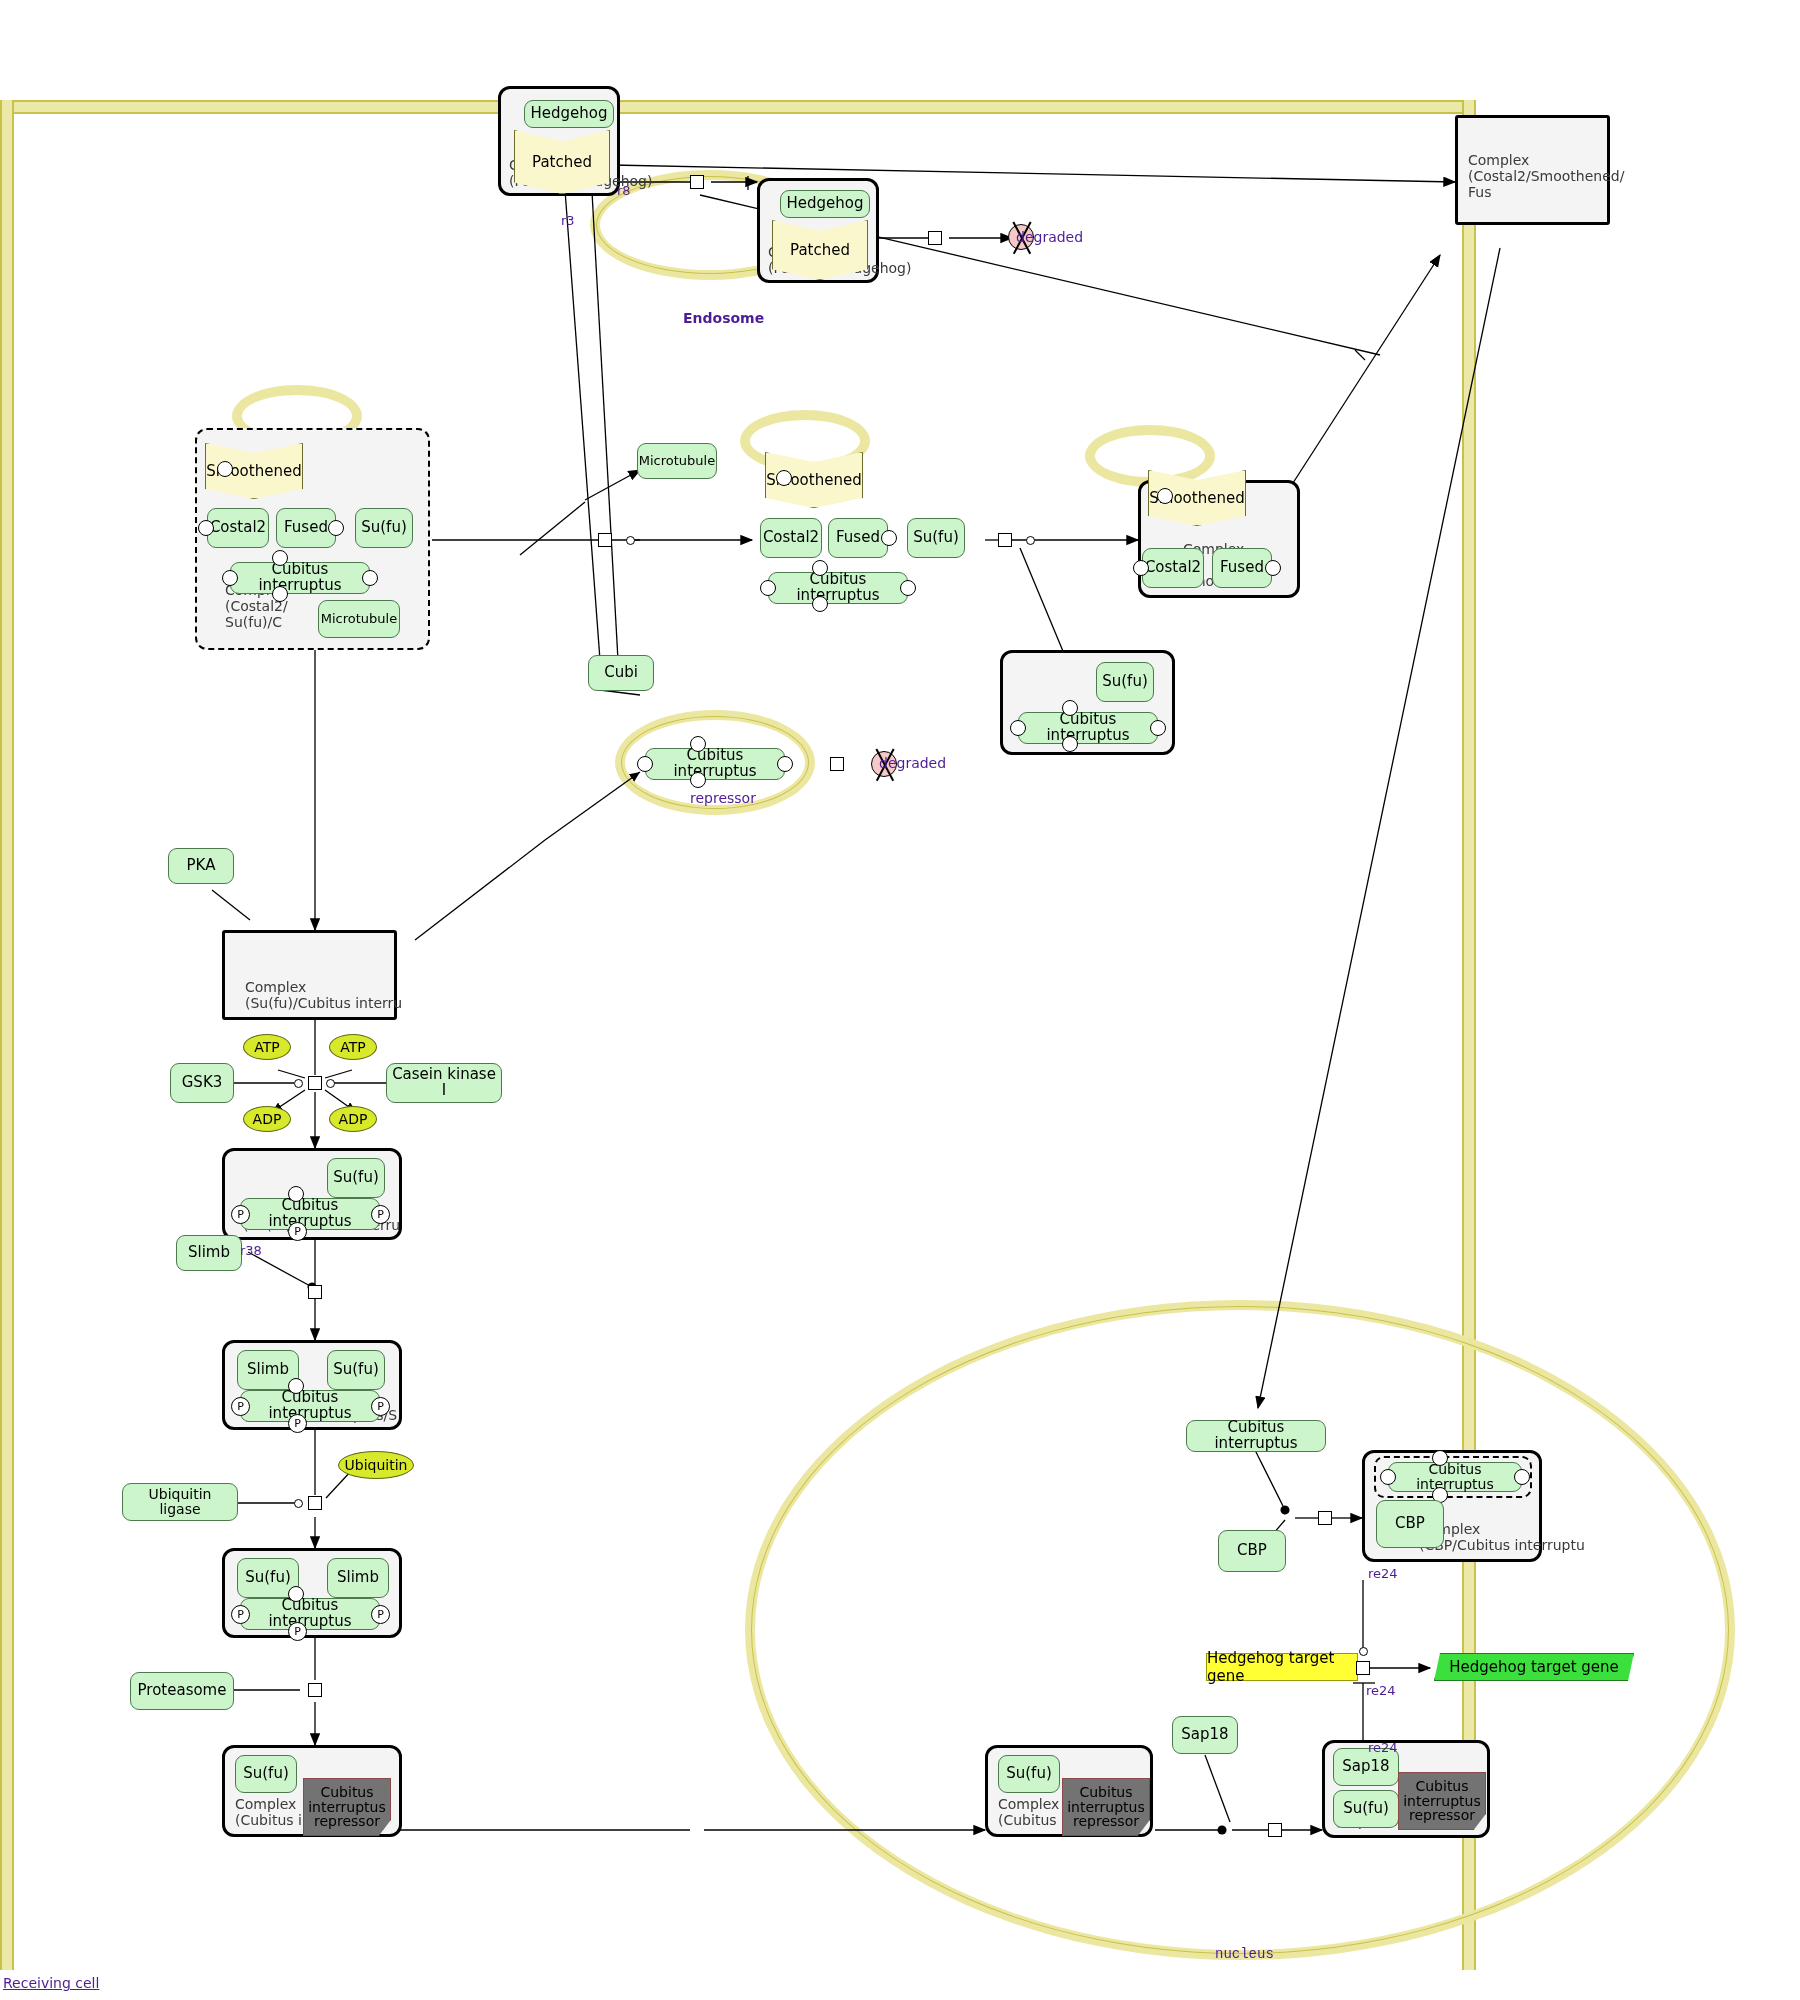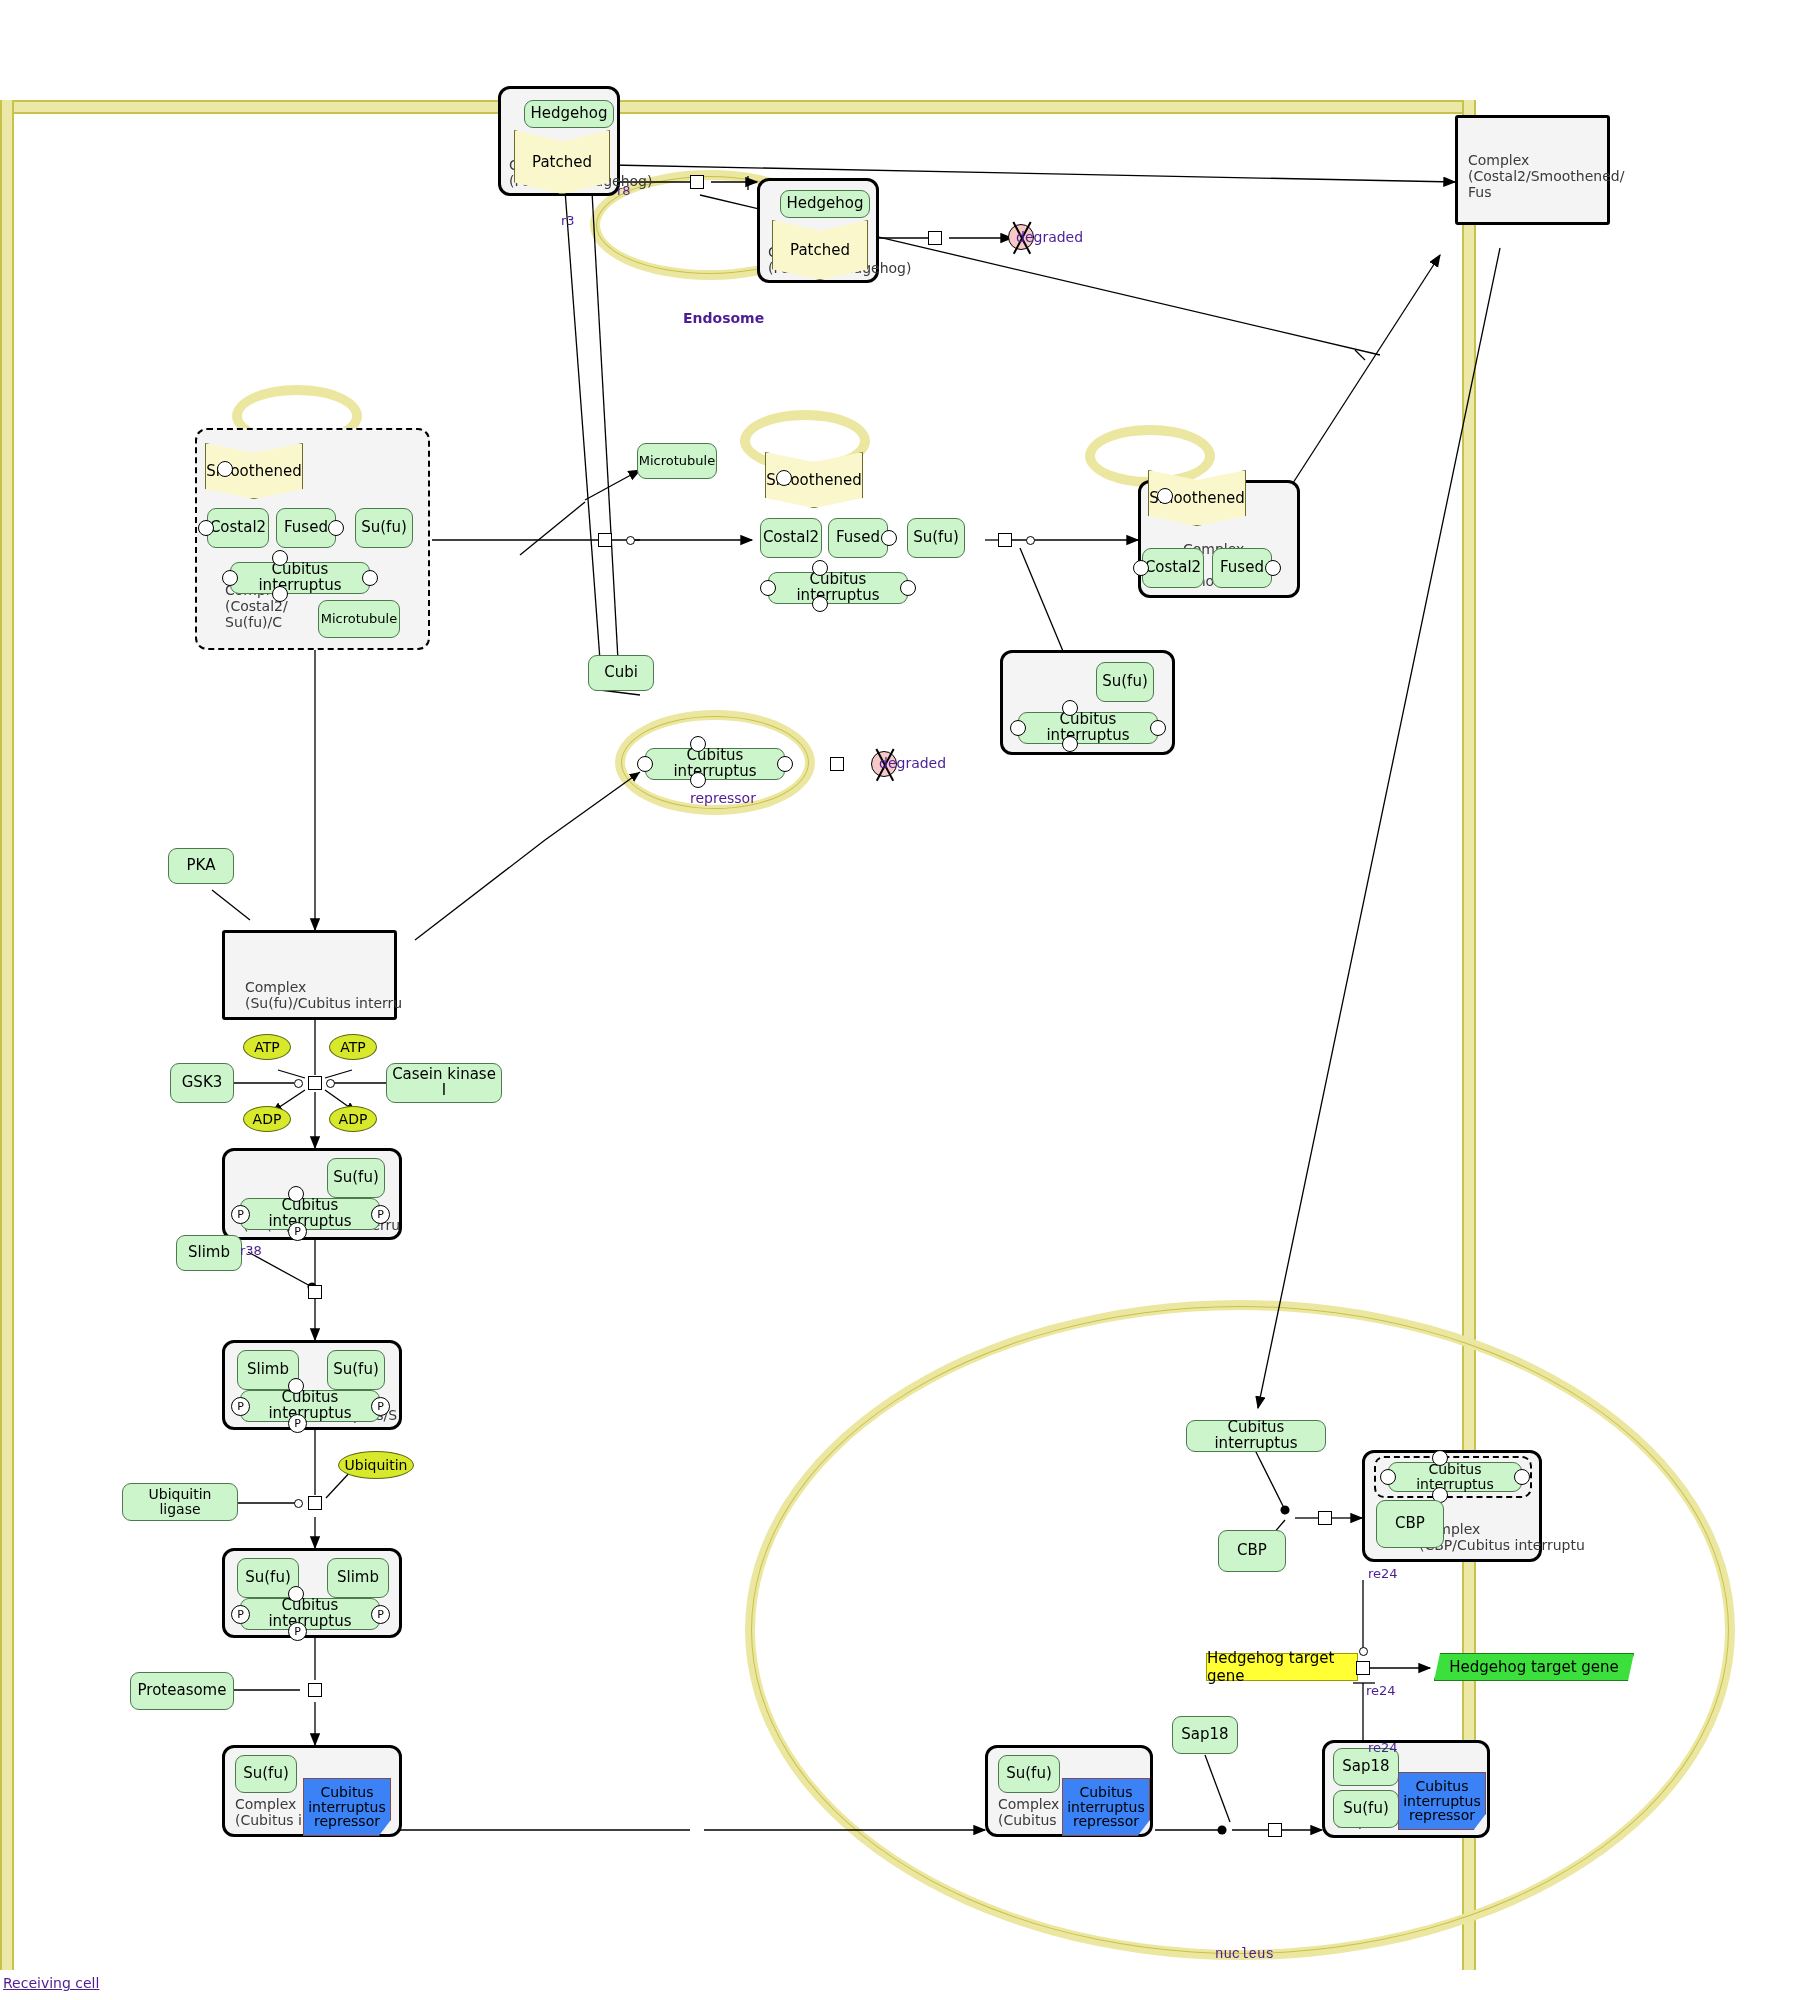--- a/index.html
+++ b/index.html
@@ -23,21 +23,21 @@
     clip-path:polygon(0% 0%,50% 18%,100% 0%,100% 82%,50% 100%,0% 82%);
   }
   
   .simplechem{
     background:#d8e82a;border:1.5px solid #5c6a10;border-radius:50%;
     display:flex;align-items:center;justify-content:center;
     font-size:14px;color:#000;
   }
   
   .repressor{
-    background:#3b82f6;border:1.5px solid #8a4a4a;
+    background:#737373;border:1.5px solid #8a4a4a;
     display:flex;align-items:center;justify-content:center;text-align:center;
     font-size:14px;line-height:1.05;color:#000;padding:2px 3px;
     clip-path:polygon(0 0,100% 0,100% 72%,86% 100%,0 100%);
   }
   
   .complex{
     background:#f4f4f4;border:3px solid #000;border-radius:12px;
   }
   .complex.dashed{border-style:dashed;border-width:2.5px;}
   .complex .clabel{

